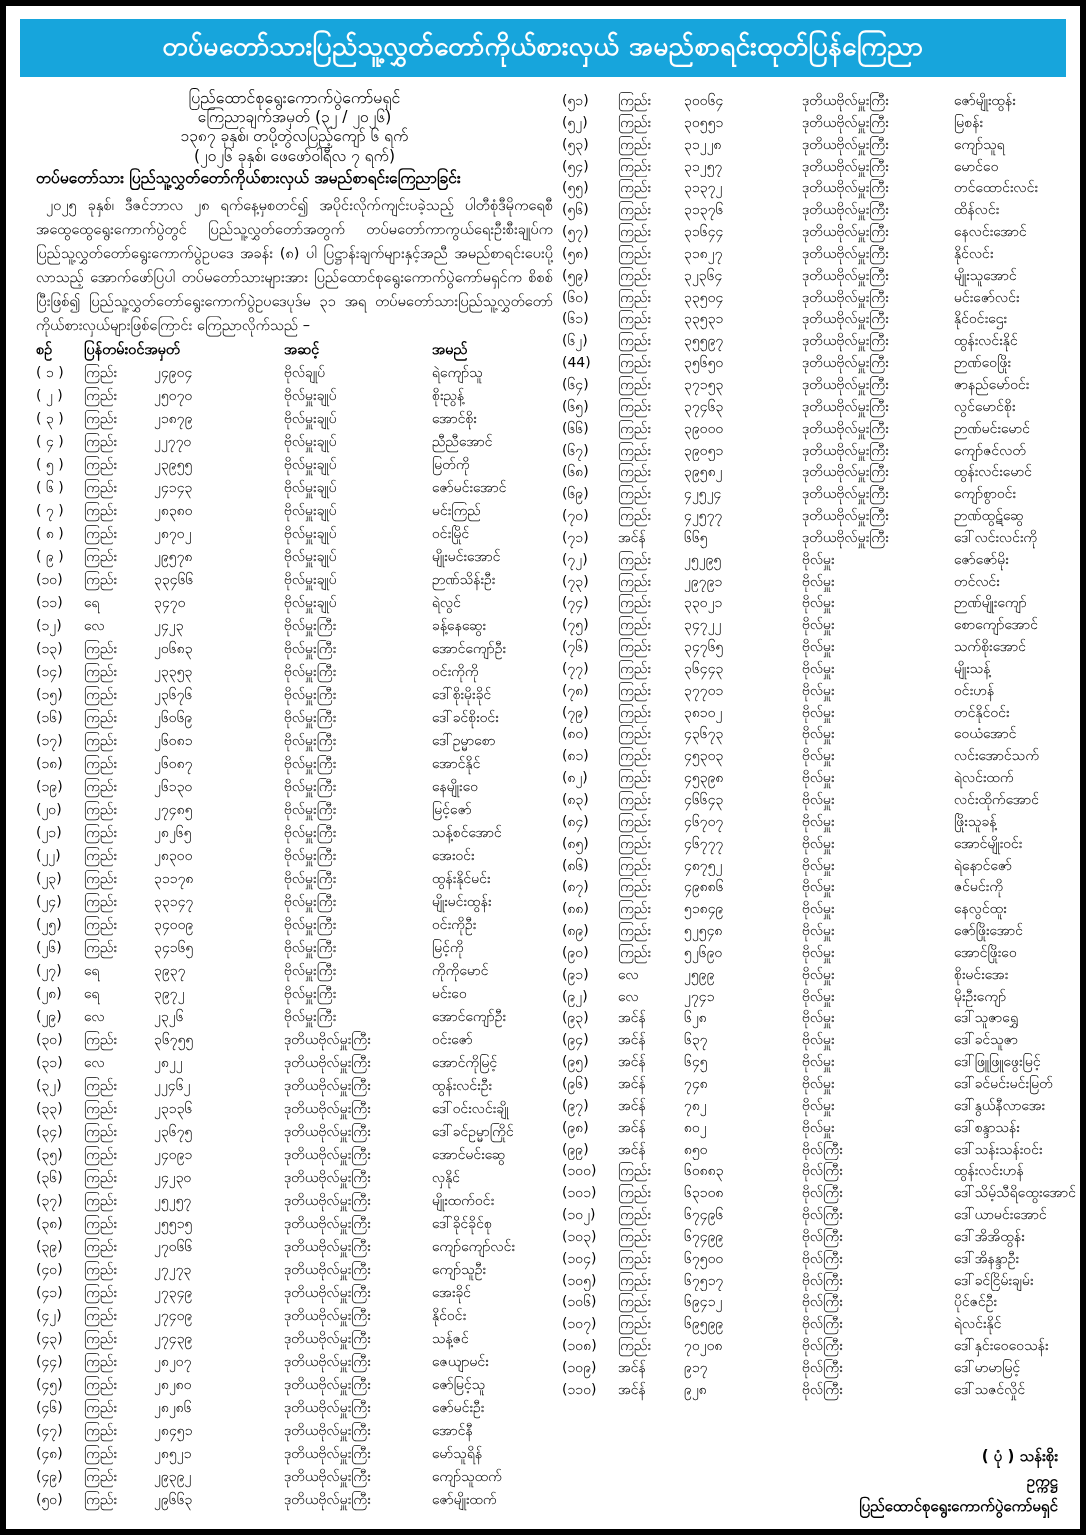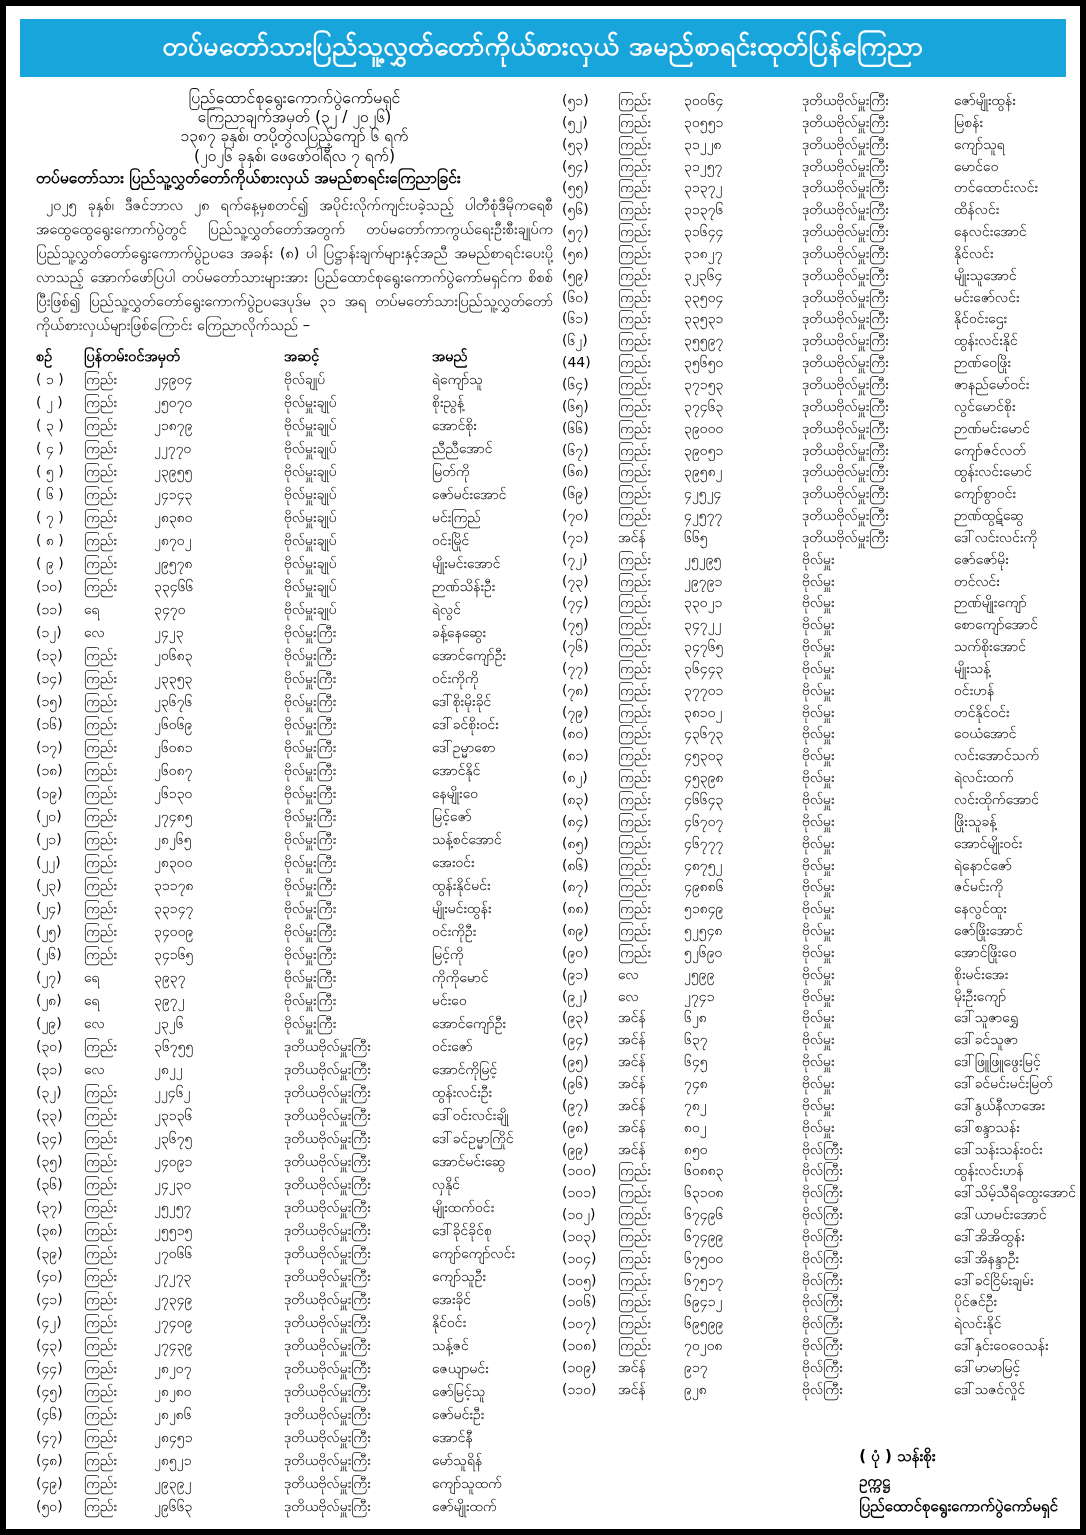--- a/index.html
+++ b/index.html
@@ -10,26 +10,26 @@
         display:flex;align-items:center;justify-content:center;
         color:#fff;font-weight:700;font-size:26px;letter-spacing:0.5px;}
   .col-left{position:absolute;left:30px;top:82px;width:517px;}
   .col-right{position:absolute;left:556px;top:84px;width:516px;}
   .center-block{text-align:center;font-size:15.5px;line-height:19.5px;}
   .center-block .big{font-size:16px;}
   .subject{font-weight:700;font-size:15.5px;margin-top:2px;line-height:20px;}
   .para{margin-top:5px;font-size:14.6px;line-height:24px;text-align:justify;text-indent:10px;}
   .thead,.row{display:grid;grid-template-columns:48px 70px 130px 148px 1fr;
         white-space:nowrap;}
-  .thead{font-weight:700;font-size:14.5px;margin-top:7px;height:24px;line-height:24px;}
+  .thead{font-weight:700;font-size:14.5px;height:24px;line-height:24px;}
   .rows-left .row{height:23.0px;line-height:23.0px;font-size:14px;}
   .col-right .row{grid-template-columns:56px 66px 118px 152px 1fr;
         height:21.85px;line-height:21.85px;font-size:14px;}
   .sig{position:absolute;right:22px;bottom:10px;display:flex;flex-direction:column;
-        align-items:flex-start;text-align:center;font-weight:700;font-size:15px;line-height:25px;}
+        align-items:flex-end;text-align:center;font-weight:700;font-size:15px;line-height:25px;}
   .cell{overflow:hidden;}
 </style>
 </head>
 <body>
 
 <div class="page">
 
   <div class="banner" style="background: rgb(23, 165, 220); color: rgb(255, 255, 255);">
     <span>တပ်မတော်သားပြည်သူ့လွှတ်တော်ကိုယ်စားလှယ် အမည်စာရင်းထုတ်ပြန်ကြေညာ</span>
   </div>

